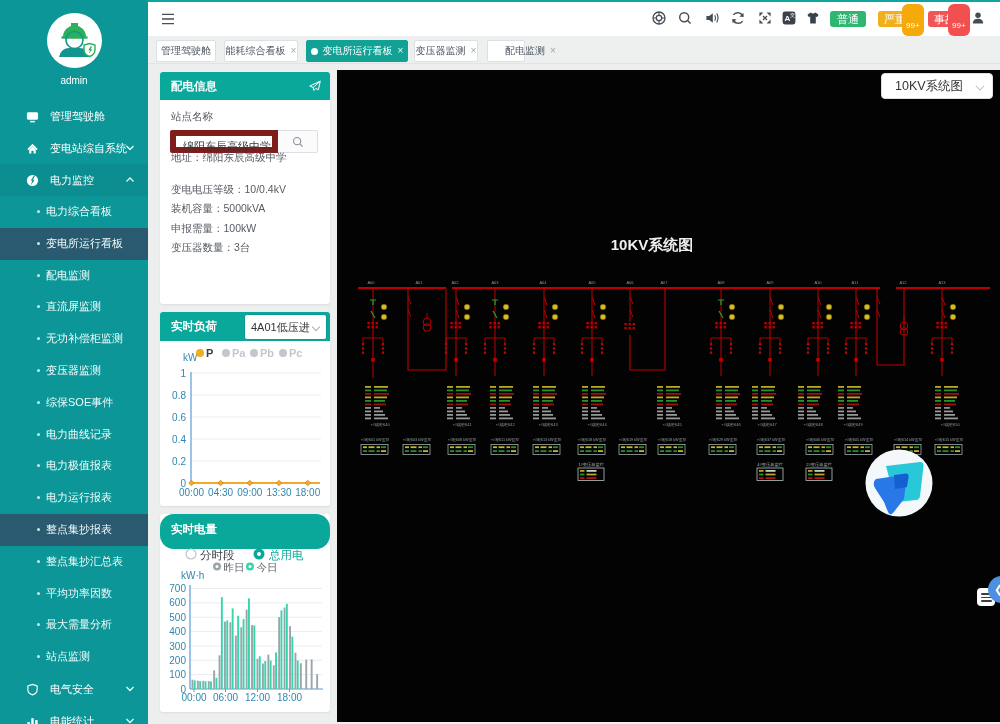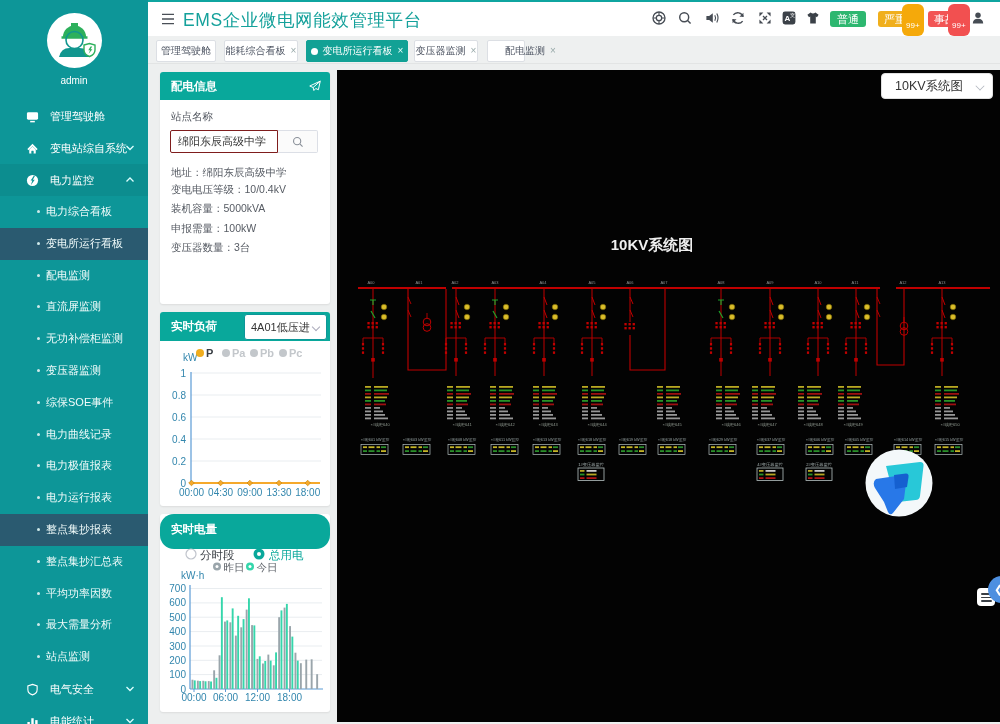--- a/index.html
+++ b/index.html
@@ -39,21 +39,20 @@
 .fabcircle { position:absolute; left:988px; top:576px; width:27px; height:27px; border-radius:50%; background:#4d8fe0; z-index:7; color:#fff; font-size:11px; line-height:27px; padding-left:6px; }
 </style>
 </head>
 <body>
 <div class="topline"></div>
 
 <div class="header">
   <svg class="burger" viewBox="0 0 15 13">
       <path d="M1 1.5 h13 M1 6.5 h13 M1 11.5 h13" stroke="#4a4f57" stroke-width="1.6"></path>
     </svg>
-  <div class="title">EMS企业微电网能效管理平台</div>
   <svg class="hic" style="left:503px;" viewBox="0 0 20 20">
       <circle cx="10" cy="10" r="7.5" fill="none" stroke="#464c54" stroke-width="1.6"></circle>
       <circle cx="10" cy="10" r="3.4" fill="none" stroke="#464c54" stroke-width="1.6"></circle>
       <path d="M10 2.5 V6.6 M10 13.4 V17.5 M2.5 10 H6.6 M13.4 10 H17.5" stroke="#464c54" stroke-width="1.4"></path>
     </svg>
     <svg class="hic" style="left:529px;" viewBox="0 0 20 20">
       <circle cx="9" cy="9" r="5.6" fill="none" stroke="#464c54" stroke-width="1.8"></circle>
       <path d="M13.2 13.2 L17 17" stroke="#464c54" stroke-width="1.8"></path>
     </svg>
     <svg class="hic" style="left:556px;" viewBox="0 0 20 20">
@@ -822,28 +821,28 @@
   </div>
 <div class="fabcircle">❮</div>
 
 <div class="card" style="left:160px; top:72px; width:170px; height:232px;">
   <div class="chead">配电信息
     <svg style="position:absolute; right:9px; top:8px; width:12px; height:12px;" viewBox="0 0 16 15">
         <path d="M15 1 L1 7.5 L5.5 9.5 L6.5 13.5 L9 10.8 L12.5 12.5 Z M5.5 9.5 L15 1" fill="none" stroke="#fff" stroke-width="1.3"></path>
       </svg>
   </div>
   <div class="label" style="position:absolute; left:11px; top:38px;">站点名称</div>
-  <div style="position:absolute; left:10px; top:58px; width:108px; height:23px; border:1px solid #7f1d1d; border-radius:2px 0 0 2px; font-size:11px; color:#333; line-height:21px; padding-left:7px;">绵阳东辰高级中学</div>
+  <div style="position:absolute; left:10px; top:58px; width:108px; height:23px; border:6px solid #7f1d1d; border-radius:2px 0 0 2px; font-size:11px; color:#333; line-height:21px; padding-left:7px;">绵阳东辰高级中学</div>
   <div style="position:absolute; left:118px; top:58px; width:40px; height:23px; border:1px solid #dcdfe6; border-left:none; border-radius:0 2px 2px 0; background:#fbfbfb;">
     <svg style="position:absolute; left:14px; top:5px; width:12px; height:12px;" viewBox="0 0 14 14">
         <circle cx="6" cy="6" r="4.2" fill="none" stroke="#8a9099" stroke-width="1.3"></circle>
         <path d="M9.2 9.2 L12.3 12.3" stroke="#8a9099" stroke-width="1.3"></path>
       </svg>
   </div>
-  <div class="infoline" style="position:absolute; left:11px; top:94px;">地址：绵阳东辰高级中学</div>
+  <div class="infoline" style="position:absolute; left:11px; top:79px;">地址：绵阳东辰高级中学</div>
   <div class="infoline" style="position:absolute; left:11px; top:110.5px;">变电电压等级：10/0.4kV</div>
   <div class="infoline" style="position:absolute; left:11px; top:130px;">装机容量：5000kVA</div>
   <div class="infoline" style="position:absolute; left:11px; top:149.5px;">申报需量：100kW</div>
   <div class="infoline" style="position:absolute; left:11px; top:169px;">变压器数量：3台</div>
 </div>
 
 <div class="card" style="left:160px; top:312px; width:170px; height:194px;">
   <div class="chead" style="height:29px; line-height:29px;">实时负荷</div>
   <div style="position:absolute; left:84px; top:2px; width:83px; height:26px; background:#fff; border:1px solid #0d9698; border-radius:3px; font-size:11px; color:#333; line-height:24px; padding-left:6px;">4A01低压进<span style="position:absolute; right:7px; top:9px; width:6px; height:6px; border-right:1.2px solid #aab; border-bottom:1.2px solid #aab; transform:rotate(45deg);"></span></div>
   <svg width="170" height="165" viewBox="160 341 170 165" style="position:absolute; left:0; top:29px;">

